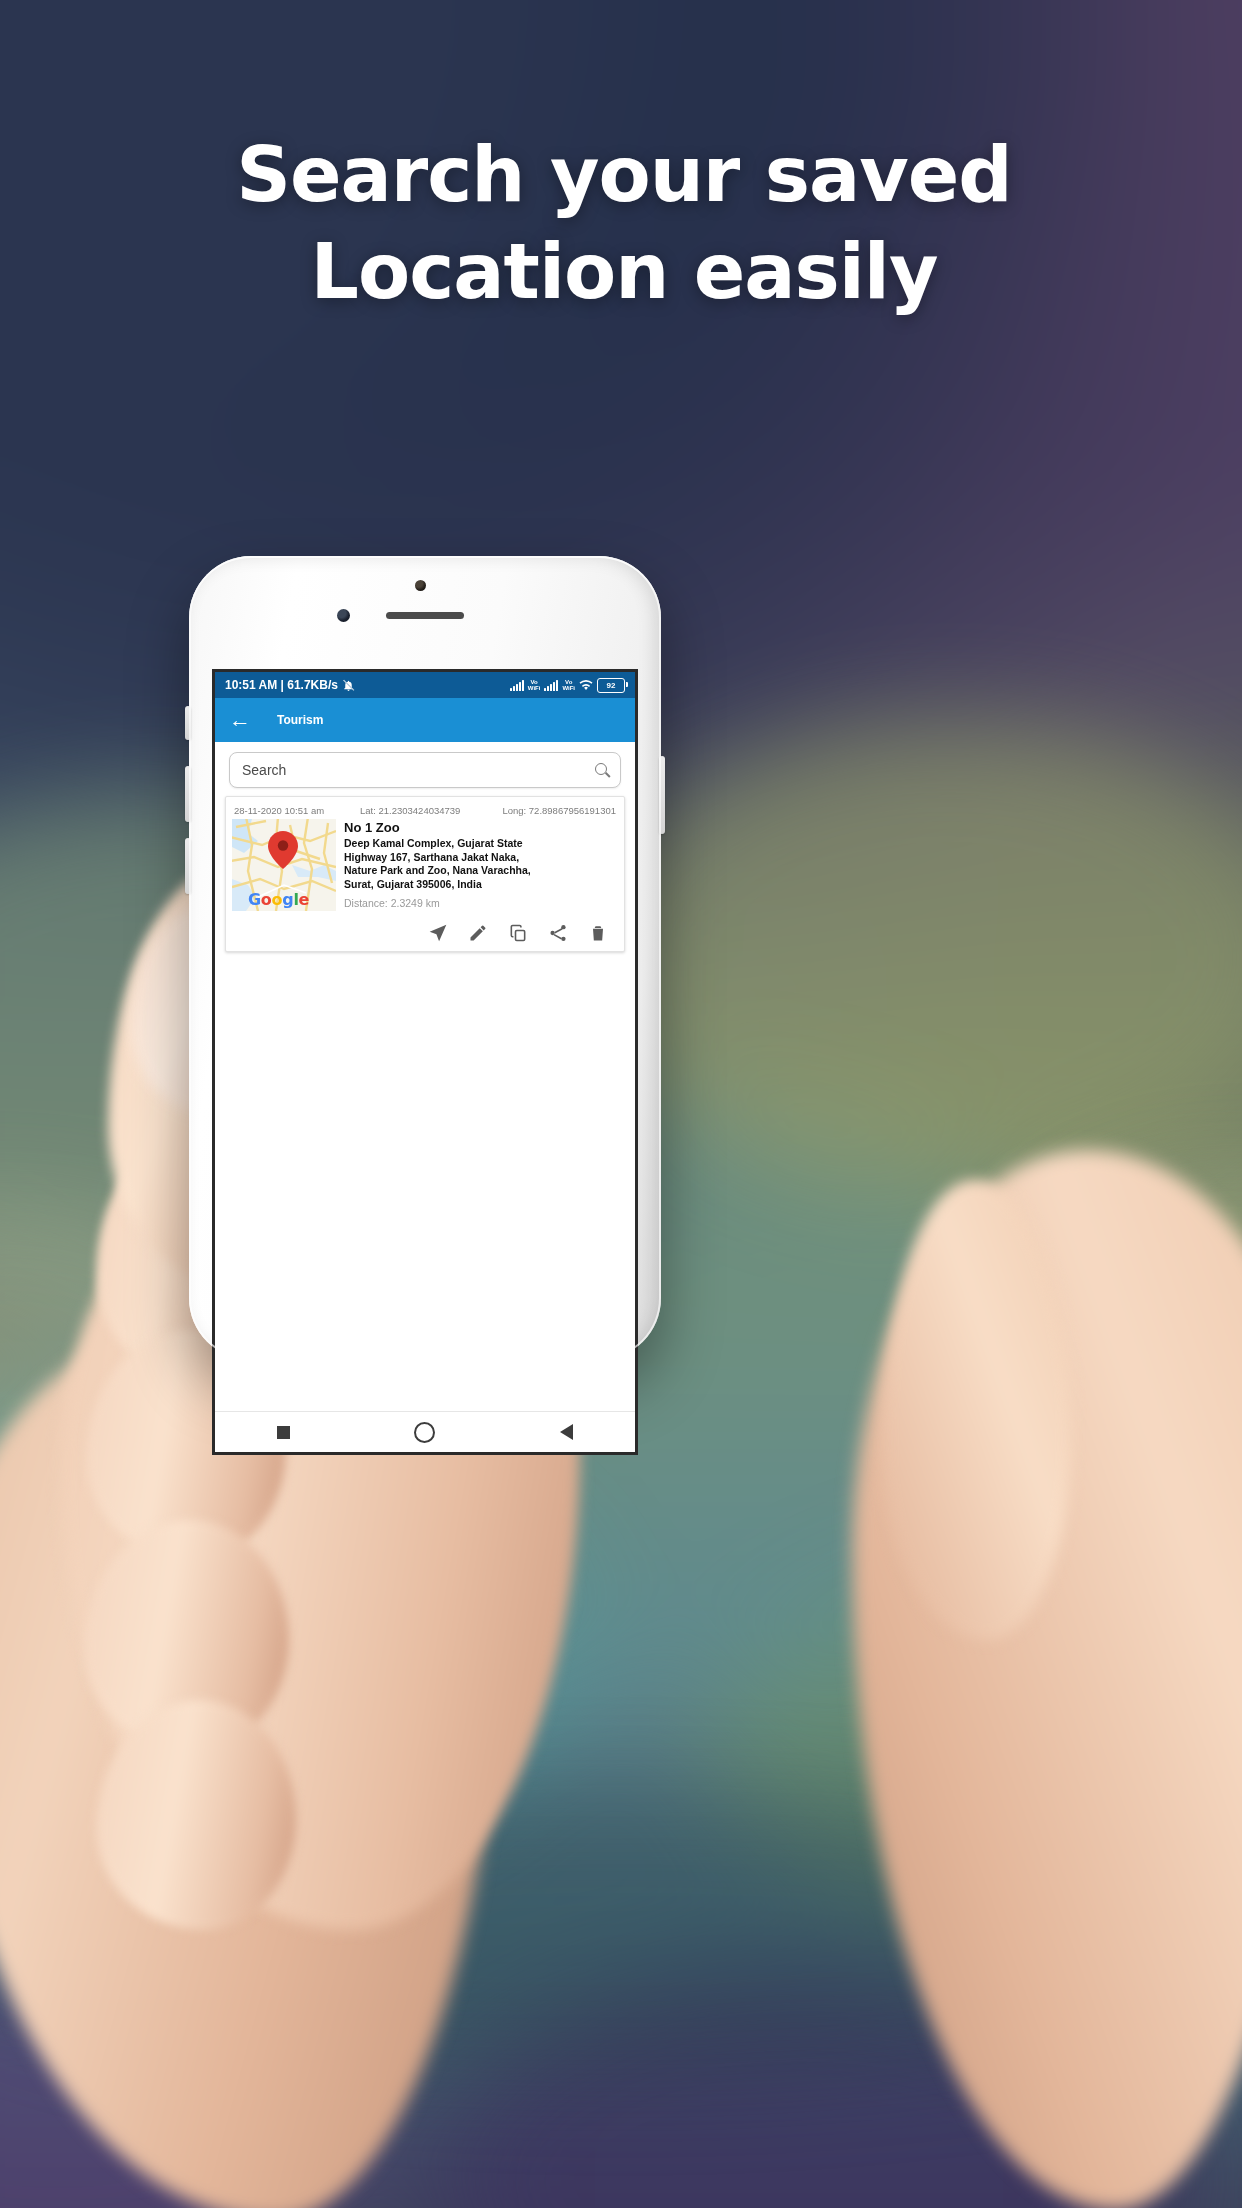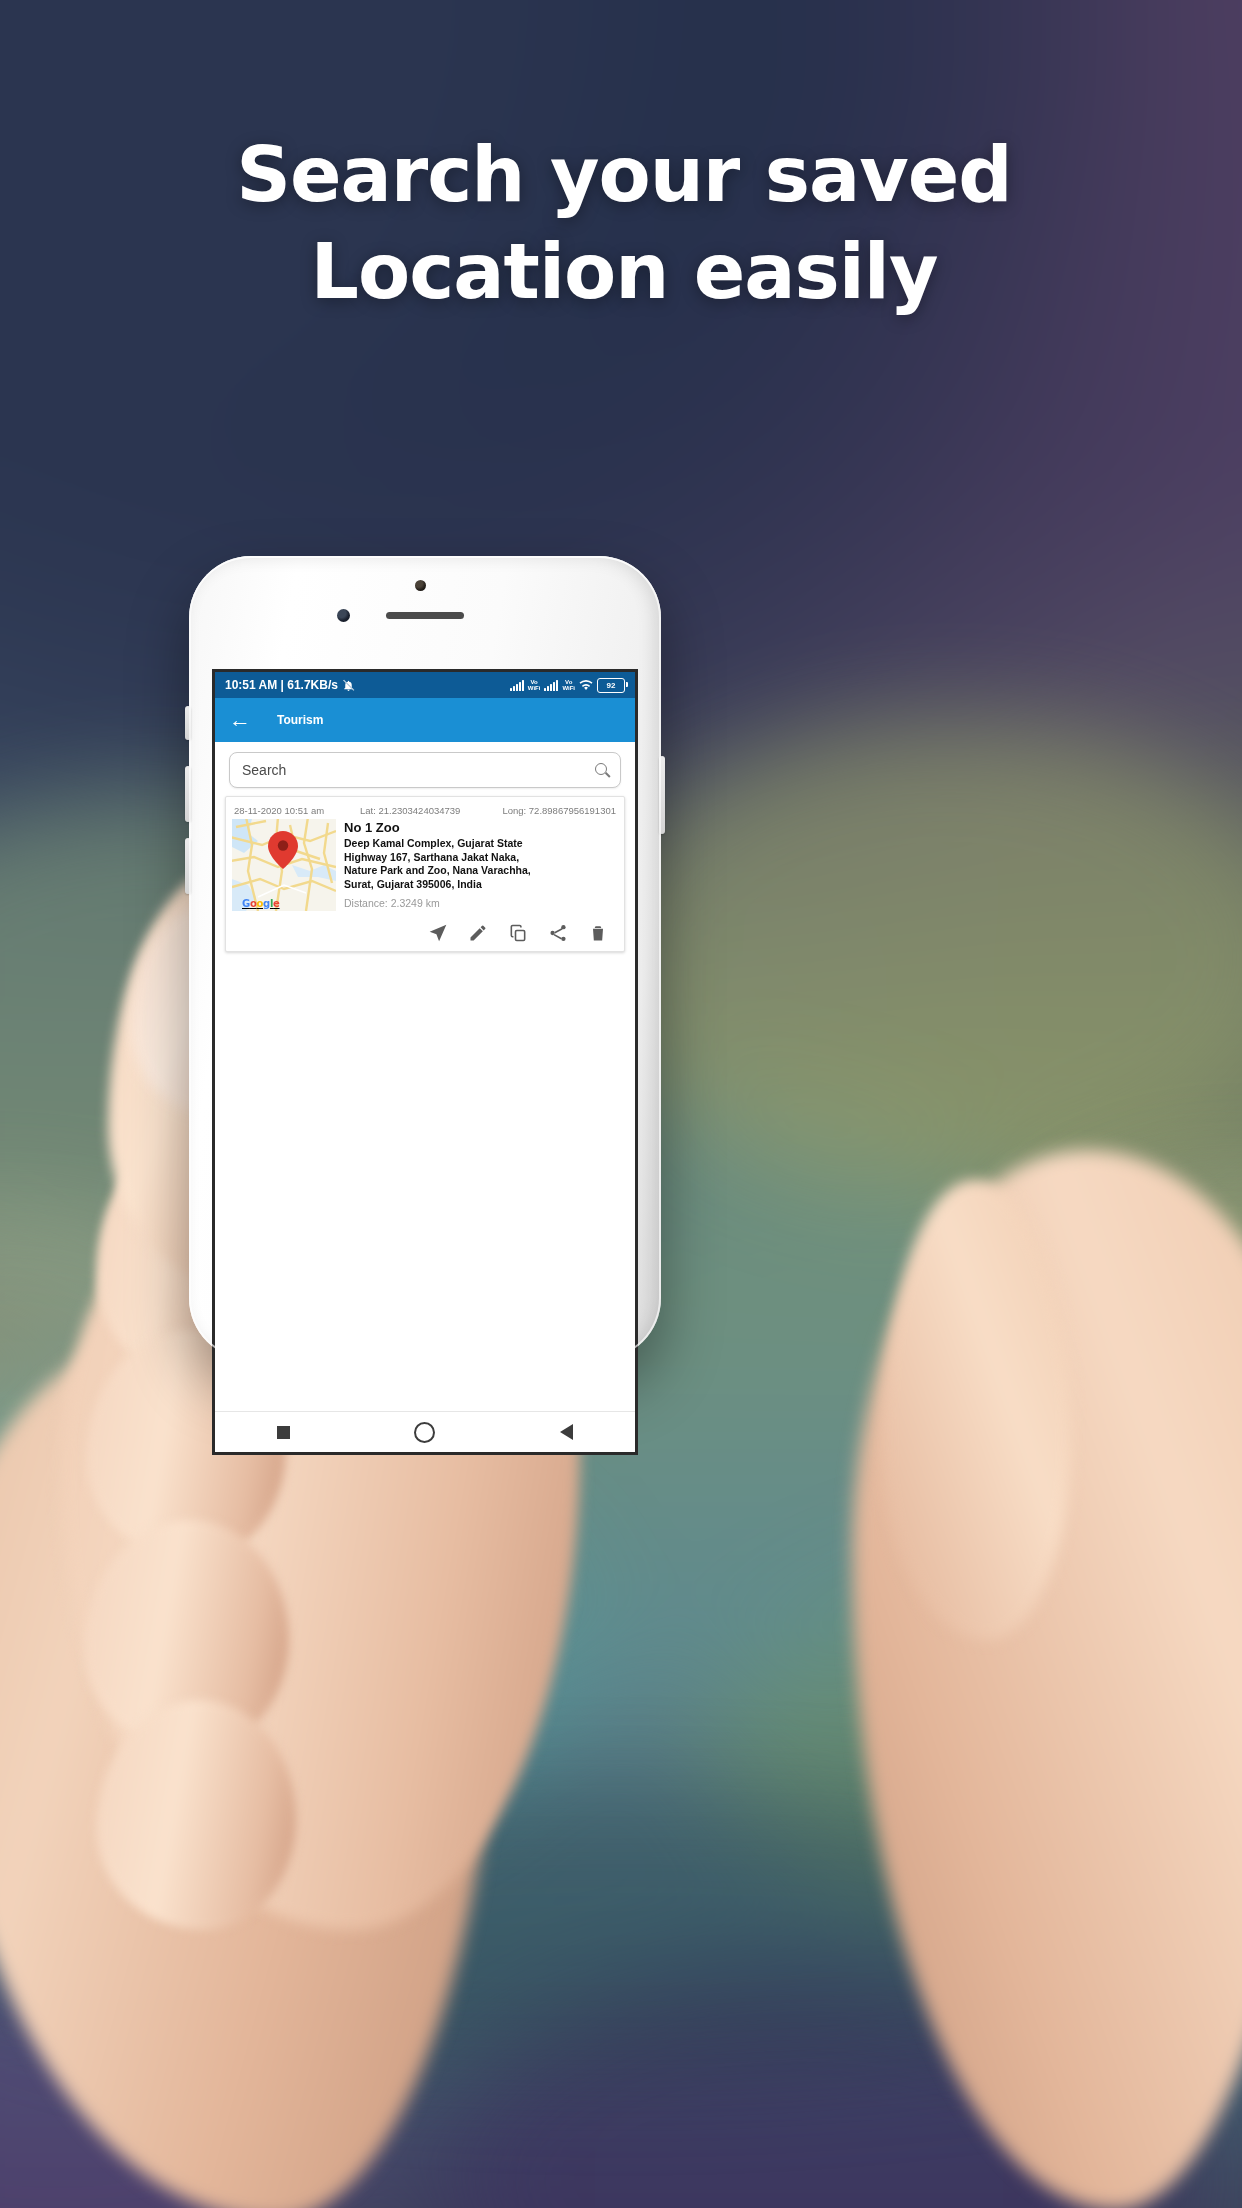--- a/index.html
+++ b/index.html
@@ -189,22 +189,22 @@
   .meta-row .date{position:relative;z-index:2;}
   .meta-row .lat{position:absolute;left:128px;top:2px;z-index:1;}
   .meta-row .lng{margin-left:auto;}
 
   .card-body{display:flex;gap:8px;}
   .thumb{
     width:104px;height:92px;flex:none;position:relative;overflow:hidden;
     background:#f3f1ea;
   }
   .thumb svg{position:absolute;inset:0;}
-  .gwm{position:absolute;left:10px;bottom:2px;font-size:10px;font-weight:bold;
-    font-family:"DejaVu Sans",sans-serif;letter-spacing:-.3px;text-decoration:underline;}
+  .gwm{position:absolute;left:16px;bottom:2px;font-size:16px;font-weight:bold;
+    font-family:"DejaVu Sans",sans-serif;letter-spacing:-.3px;}
   .gwm span:nth-child(1){color:#4285f4}.gwm span:nth-child(2){color:#ea4335}
   .gwm span:nth-child(3){color:#fbbc05}.gwm span:nth-child(4){color:#4285f4}
   .gwm span:nth-child(5){color:#34a853}.gwm span:nth-child(6){color:#ea4335}
 
   .info{flex:1;min-width:0;padding-top:1px;}
   .info .name{font-size:13px;font-weight:bold;color:#111;margin-bottom:2px;}
   .info .addr{font-size:10.5px;font-weight:bold;color:#111;line-height:1.3;}
   .info .dist{font-size:10.5px;color:#9a9a9a;margin-top:5px;}
 
   .actions{

